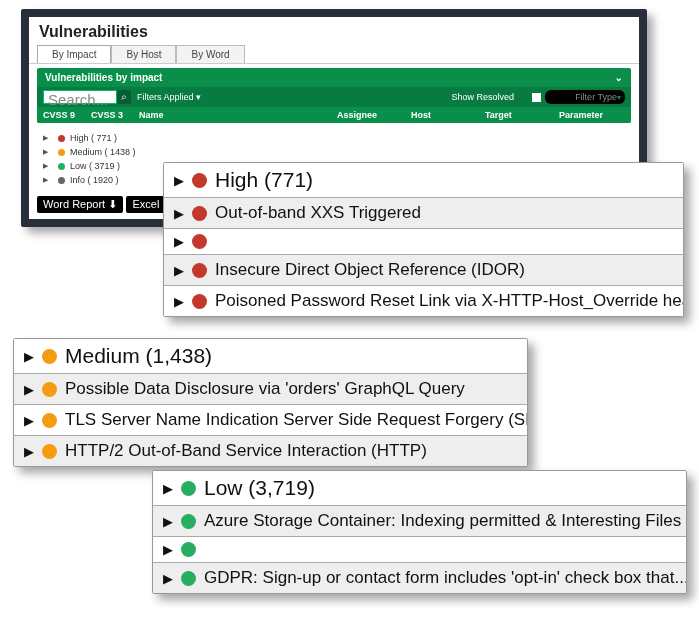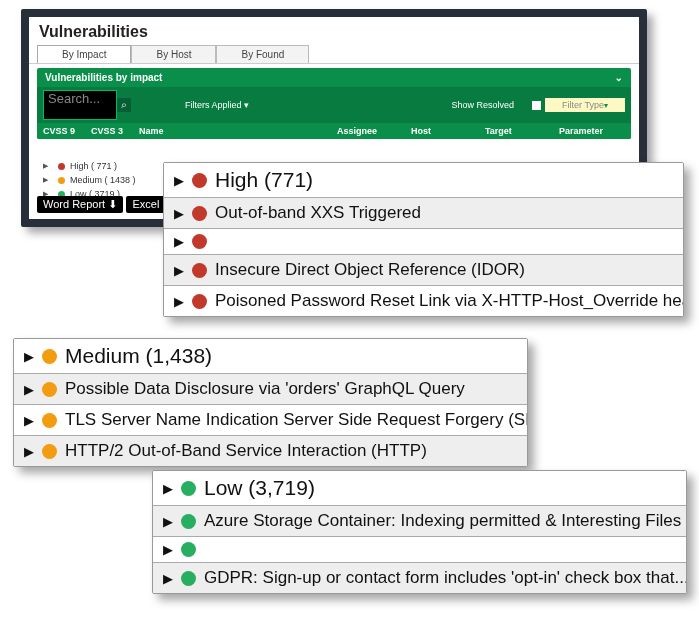--- a/index.html
+++ b/index.html
@@ -12,45 +12,45 @@
     left: 21px; top: 9px;
     width: 626px; height: 218px;
     border: 8px solid #272f3b;
     background: #fff;
     border-radius: 2px;
     box-shadow: 6px 6px 8px rgba(0,0,0,.35);
     overflow: hidden;
   }
   .bg-title { font-size: 16px; font-weight: 700; color: #222; padding: 6px 10px 4px; }
   .bg-tabs { display: flex; gap: 0; padding: 0 8px; border-bottom: 1px solid #ccc; }
-  .bg-tab { font-size: 10px; padding: 3px 24px; border: 1px solid #bbb; background: #f3f3f3; border-bottom: none; color: #444; cursor: pointer; }
+  .bg-tab { font-size: 10px; padding: 3px 14px; border: 1px solid #bbb; background: #f3f3f3; border-bottom: none; color: #444; cursor: pointer; }
   .bg-tab.active { background: #fff; border-color: #aaa; }
 
   .bg-green-band {
     margin: 4px 8px 0 8px;
     background: #0a8f4b;
     border-radius: 2px;
     overflow: hidden;
   }
   .gb-title { color: #fff; font-size: 10px; font-weight: 600; padding: 4px 8px; display:flex; justify-content:space-between; align-items:center; }
   .gb-title .chev { font-size: 10px; }
   .gb-filterrow { display: flex; align-items: center; gap: 0; background: #087b41; padding: 3px 6px; }
-  .gb-search { flex: 0 0 74px; height: 30px; background:#000000; border:1px solid #0b6; font-size:13px; padding:0 4px; color:#888; }
+  .gb-search { flex: 0 0 74px; height: 14px; background:#ffffff; border:1px solid #0b6; font-size:15px; padding:0 4px; color:#888; }
   .gb-icon { width:14px; height:14px; display:flex; align-items:center; justify-content:center; color:#fff; font-size:10px; background:#065f33; }
-  .gb-filters { font-size: 9px; color:#fff; padding: 0 6px; margin-left: 48px; }
+  .gb-filters { font-size: 9px; color:#fff; padding: 0 6px; }
   .gb-spacer { flex:1; }
   .gb-show { font-size:9px; color:#fff; display:flex; align-items:center; gap:18px; }
   .gb-check { width:9px; height:9px; border:1px solid #fff; background:#fff; }
-  .gb-filtertype { width:80px; height:14px; background:#fef9c3; font-size:9px; color:#888; padding:0 4px; display:flex; align-items:center; justify-content:center; margin-left:4px; }
+  .gb-filtertype { width:80px; height:14px; background:#000000; font-size:9px; color:#888; padding:0 4px; display:flex; align-items:center; justify-content:flex-end; margin-left:4px;border-radius:6px; }
   .gb-filtertype span:last-child { font-size:8px; color:#0a8f4b; }
   .gb-headers { display:flex; background:#0a8f4b; color:#fff; font-size:9px; font-weight:600; padding:3px 6px; gap:4px; }
   .gb-h { }
   .gb-h.c1{width:44px}.gb-h.c2{width:44px}.gb-h.c3{flex:1}.gb-h.c4{width:70px}.gb-h.c5{width:70px}.gb-h.c6{width:70px}.gb-h.c7{width:66px}
 
-  .bg-list { padding: 20px 8px 2px 14px; }
+  .bg-list { padding: 8px 8px 2px 14px; }
   .bg-row { display:flex; align-items:center; gap:5px; font-size:9px; color:#333; padding:2px 0; }
   .bg-row .tri { font-size:7px; color:#555; }
   .bg-dot { width:7px; height:7px; border-radius:50%; }
   .d-high{background:#c0392b}.d-med{background:#f39c12}.d-low{background:#27ae60}.d-info{background:#666}
 
   .bg-buttons { position:absolute; left:8px; bottom:6px; display:flex; gap:3px; }
   .bg-btn { background:#000; color:#fff; font-size:11px; padding:2px 6px; border-radius:2px; cursor:pointer; }
 
   
   .card {
@@ -85,21 +85,21 @@
 </style>
 </head>
 <body>
 <div class="stage">
 
 <div class="bg-panel">
   <div class="bg-title">Vulnerabilities</div>
   <div class="bg-tabs">
     <div class="bg-tab active">By Impact</div>
     <div class="bg-tab">By Host</div>
-    <div class="bg-tab">By Found</div>
+    <div class="bg-tab">By Word</div>
   </div>
   <div class="bg-green-band">
     <div class="gb-title">
       <span>Vulnerabilities by impact</span>
       <span class="chev">⌄</span>
     </div>
     <div class="gb-filterrow">
       <div class="gb-search" title="Search...">Search...</div>
       <div class="gb-icon">⌕</div>
       <div class="gb-filters"><span>Filters Applied</span> ▾</div>

